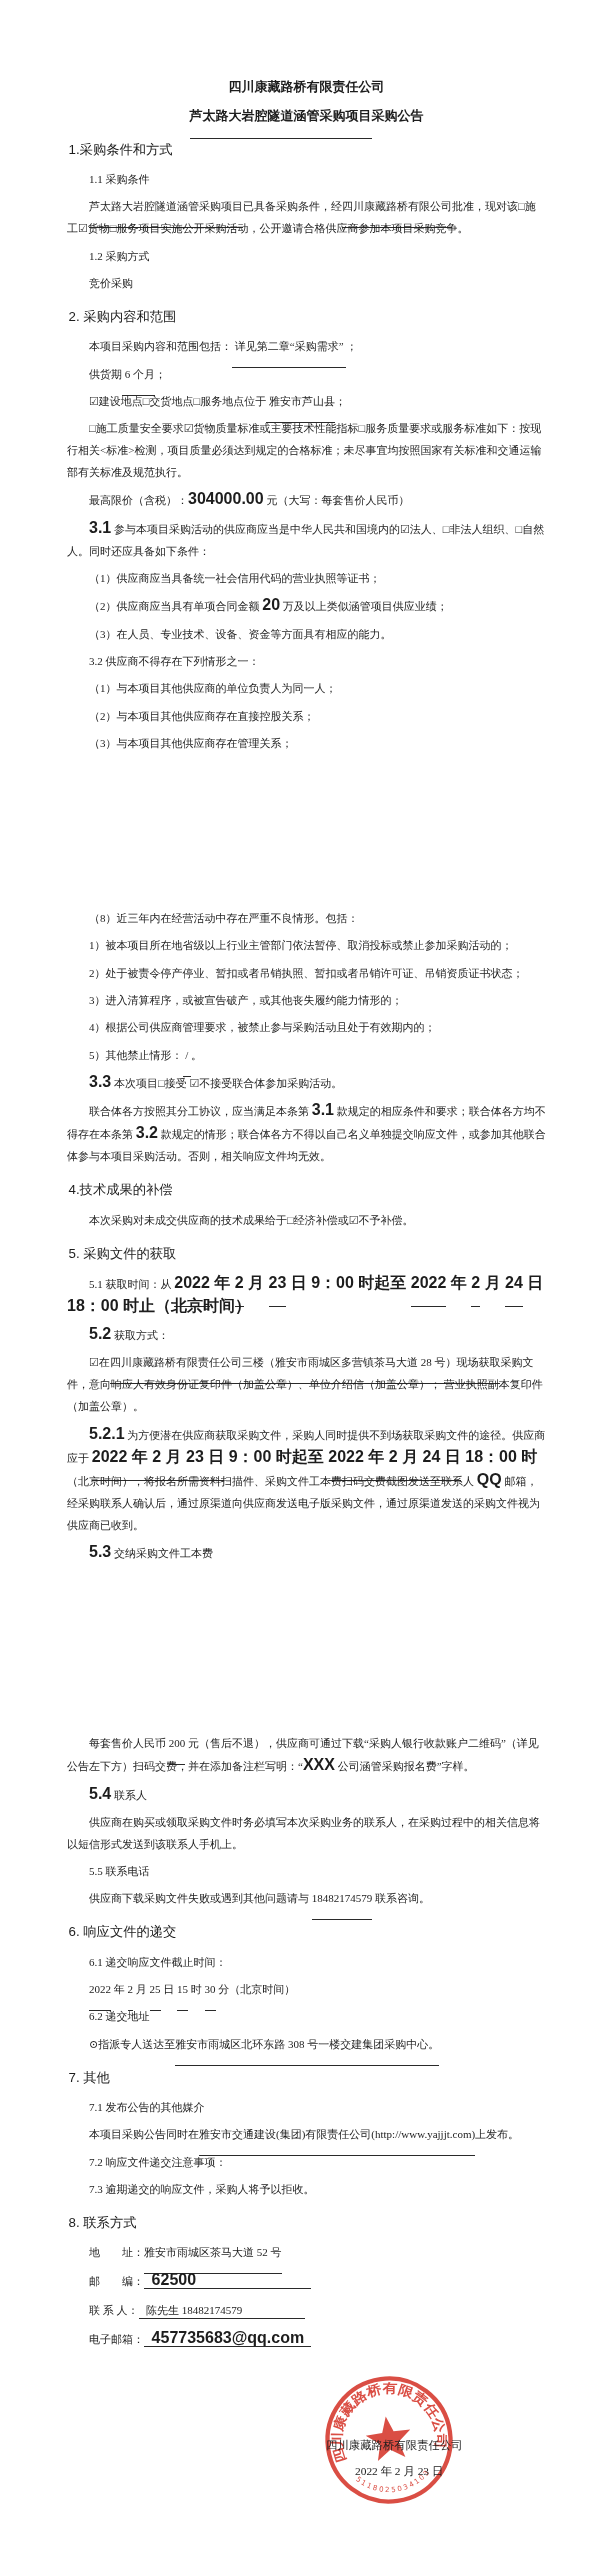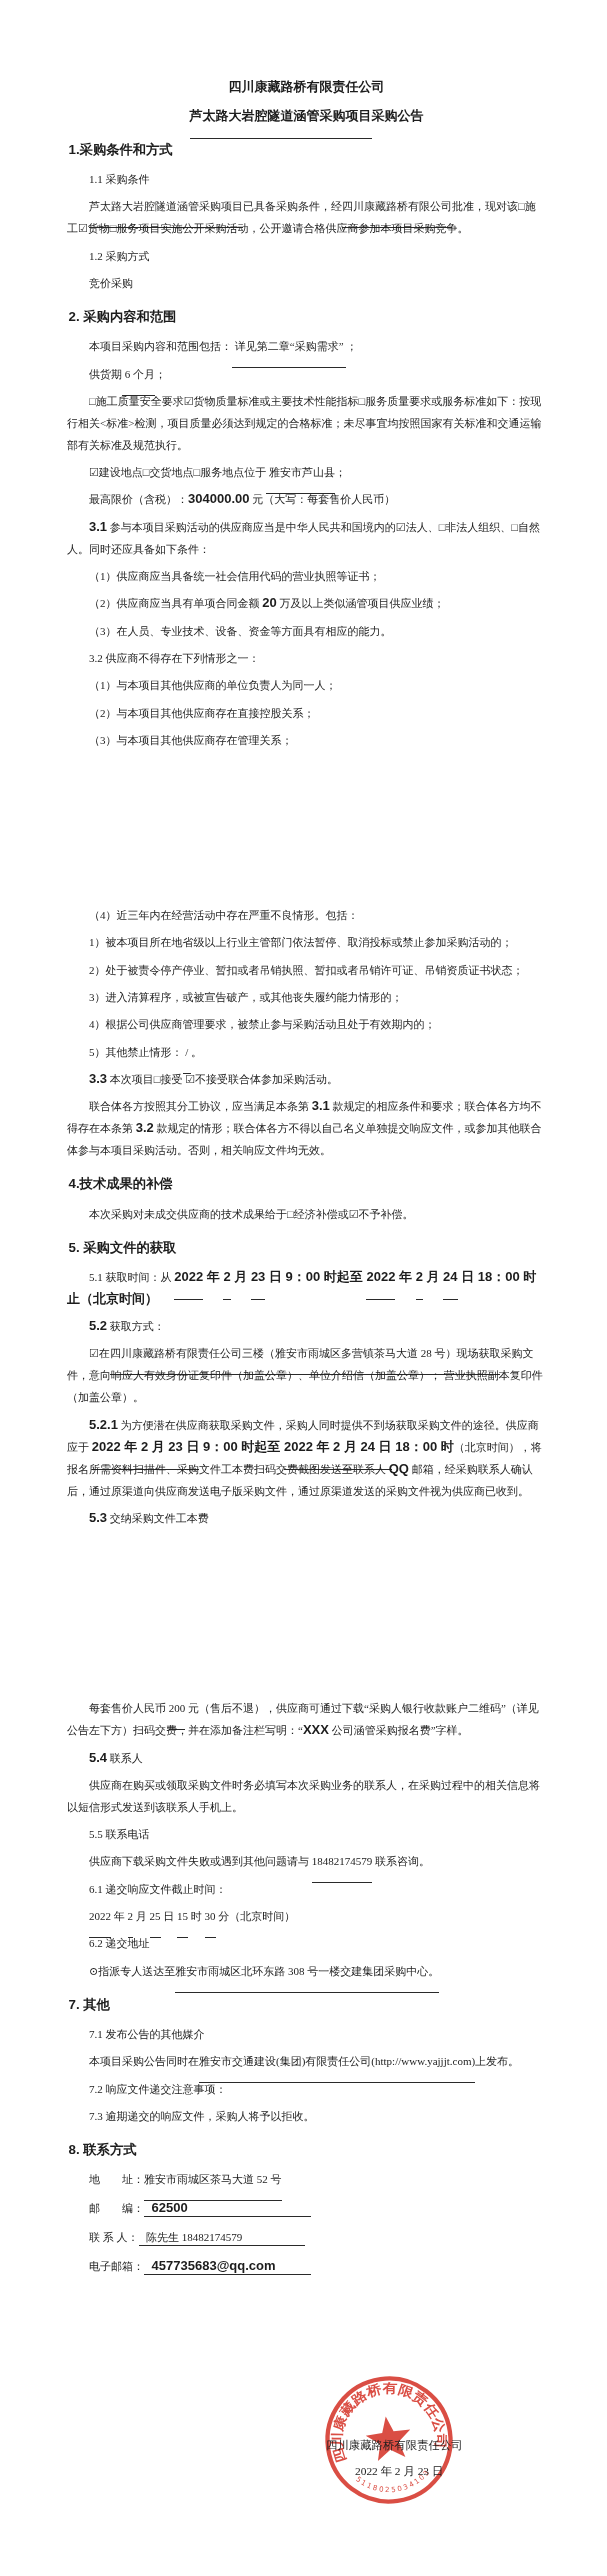--- a/index.html
+++ b/index.html
@@ -7,26 +7,26 @@
     width:607px;height:2576px;background:#ffffff;position:relative;overflow:hidden;
     font-family:"Liberation Serif","DejaVu Serif",serif;color:#1d1d1d;
   }
   #doc{padding:76px 61px 0 67px;}
   .para{font-size:11px;line-height:22px;margin:0 0 5.3px 0;text-indent:2em;}
   .title{
     text-align:center;text-indent:0;font-family:"Liberation Sans","DejaVu Sans",sans-serif;
     font-weight:700;font-size:13px;margin:0 0 6.8px 0;
   }
   .h{
-    font-family:"Liberation Sans","DejaVu Sans",sans-serif;font-weight:700;font-size:13.3px;
+    font-family:"Liberation Sans","DejaVu Sans",sans-serif;font-weight:400;font-size:13.3px;
     text-indent:0;padding-left:1.5px;margin:13px 0 8.3px 0;line-height:20px;
   }
   .sub{}
   .form{margin-bottom:6.8px;}
-  .b{font-family:"Liberation Sans","DejaVu Sans",sans-serif;font-weight:700;font-size:13px;}
+  .b{font-family:"Liberation Sans","DejaVu Sans",sans-serif;font-weight:700;font-size:16px;}
   .u{border-bottom:0.8px solid #2a2a2a;padding-bottom:15px;}
   .fill{
     display:inline-block;text-indent:0;border-bottom:0.8px solid #2a2a2a;
     min-width:156px;padding:0 3px 0 7.6px;line-height:16px;
   }
   .gap{width:100%;}
   .sig{position:absolute;font-size:11.4px;z-index:3;white-space:nowrap;}
   #sig-company{left:326px;top:2438px;}
   #sig-date{left:355px;top:2464px;}
   #stamp{position:absolute;left:322px;top:2373px;width:134px;height:134px;opacity:.88;z-index:2;}
@@ -38,33 +38,33 @@
     <div class="para title"><span>四川康藏路桥有限责任公司</span></div>
     <div class="para title"><span class="u">芦太路大岩腔隧道涵管采购项目</span><span>采购公告</span></div>
     <div class="para h"><span>1.采购条件和方式</span></div>
     <div class="para sub"><span>1.1 采购条件</span></div>
     <div class="para body"><span class="u">芦太路大岩腔隧道涵管采购项目</span><span>已具备采购条件，经</span><span class="u">四川康藏路桥有限公司</span><span>批准，现对该□施工☑货物□服务项目实施公开采购活动，公开邀请合格供应商参加本项目采购竞争。</span></div>
     <div class="para sub"><span>1.2 采购方式</span></div>
     <div class="para body"><span>竞价采购</span></div>
     <div class="para h"><span>2. 采购内容和范围</span></div>
     <div class="para body"><span>本项目采购内容和范围包括：</span><span class="u"> 详见第二章“采购需求” </span><span>；</span></div>
     <div class="para body"><span>供货期</span><span class="u"> 6 个月</span><span>；</span></div>
+    <div class="para body"><span>☑建设地点□交货地点□服务地点位于</span><span class="u"> 雅安市芦山县</span><span>；</span></div>
     <div class="para body"><span>□施工质量安全要求☑货物质量标准或主要技术性能指标□服务质量要求或服务标准如下：按现行相关&lt;标准&gt;检测，项目质量必须达到规定的合格标准；未尽事宜均按照国家有关标准和交通运输部有关标准及规范执行。</span></div>
-    <div class="para body"><span>☑建设地点□交货地点□服务地点位于</span><span class="u"> 雅安市芦山县</span><span>；</span></div>
     <div class="para body"><span>最高限价（含税）：</span><span class="b">304000.00</span><span> 元（大写：每套售价人民币）</span></div>
     <div class="para body"><span class="b">3.1</span><span> 参与本项目采购活动的供应商应当是中华人民共和国境内的☑法人、□非法人组织、□自然人。同时还应具备如下条件：</span></div>
     <div class="para body"><span>（1）供应商应当具备统一社会信用代码的营业执照等证书；</span></div>
     <div class="para body"><span>（2）供应商应当具有单项合同金额 </span><span class="b">20</span><span> 万及以上类似涵管项目供应业绩；</span></div>
     <div class="para body"><span>（3）在人员、专业技术、设备、资金等方面具有相应的能力。</span></div>
     <div class="para sub"><span>3.2 供应商不得存在下列情形之一：</span></div>
     <div class="para body"><span>（1）与本项目其他供应商的单位负责人为同一人；</span></div>
     <div class="para body"><span>（2）与本项目其他供应商存在直接控股关系；</span></div>
     <div class="para body"><span>（3）与本项目其他供应商存在管理关系；</span></div>
     <div class="gap" style="height: 148px;"></div>
-    <div class="para body"><span>（4）近三年内在经营活动中存在严重不良情形。包括：</span></div>
+    <div class="para body"><span>（8）近三年内在经营活动中存在严重不良情形。包括：</span></div>
     <div class="para body"><span>1）被本项目所在地省级以上行业主管部门依法暂停、取消投标或禁止参加采购活动的；</span></div>
     <div class="para body"><span>2）处于被责令停产停业、暂扣或者吊销执照、暂扣或者吊销许可证、吊销资质证书状态；</span></div>
     <div class="para body"><span>3）进入清算程序，或被宣告破产，或其他丧失履约能力情形的；</span></div>
     <div class="para body"><span>4）根据公司供应商管理要求，被禁止参与采购活动且处于有效期内的；</span></div>
     <div class="para body"><span>5）其他禁止情形：</span><span class="u"> / </span><span>。</span></div>
     <div class="para body"><span class="b">3.3</span><span> 本次项目□接受 ☑不接受联合体参加采购活动。</span></div>
     <div class="para body"><span>联合体各方按照其分工协议，应当满足本条第 </span><span class="b">3.1</span><span> 款规定的相应条件和要求；联合体各方均不得存在本条第 </span><span class="b">3.2</span><span> 款规定的情形；联合体各方不得以自己名义单独提交响应文件，或参加其他联合体参与本项目采购活动。否则，相关响应文件均无效。</span></div>
     <div class="para h"><span>4.技术成果的补偿</span></div>
     <div class="para body"><span>本次采购对未成交供应商的技术成果给于□经济补偿或☑不予补偿。</span></div>
     <div class="para h"><span>5. 采购文件的获取</span></div>
@@ -72,20 +72,21 @@
     <div class="para sub"><span class="b">5.2</span><span> 获取方式：</span></div>
     <div class="para body"><span>☑在</span><span class="u">四川康藏路桥有限责任公司三楼（雅安市雨城区多营镇茶马大道 28 号）现场获取</span><span>采购文件，意向响应人有效身份证复印件（加盖公章）、单位介绍信（加盖公章）； 营业执照副本复印件（加盖公章）。</span></div>
     <div class="para body"><span class="b">5.2.1</span><span> 为方便潜在供应商获取采购文件，采购人同时提供不到场获取采购文件的途径。供应商应于 </span><span class="u b">2022 年 2 月 23 日</span><span class="b"> 9：00 时起至 </span><span class="u b">2022 年 2 月 24 日</span><span class="b"> 18：00 时</span><span>（北京时间），将报名所需资料扫描件、采购文件工本费扫码交费截图发送至联系人 </span><span class="b">QQ</span><span> 邮箱，经采购联系人确认后，通过原渠道向供应商发送电子版采购文件，通过原渠道发送的采购文件视为供应商已收到。</span></div>
     <div class="para sub"><span class="b">5.3</span><span> 交纳采购文件工本费</span></div>
     <div class="gap" style="height: 163px;"></div>
     <div class="para body"><span>每套售价人民币 </span><span class="u">200</span><span> 元（售后不退），供应商可通过下载“采购人银行收款账户二维码”（详见公告左下方）扫码交费，并在添加备注栏写明：“</span><span class="b">XXX</span><span> 公司涵管采购报名费”字样。</span></div>
     <div class="para sub"><span class="b">5.4</span><span> 联系人</span></div>
     <div class="para body"><span>供应商在购买或领取采购文件时务必填写本次采购业务的联系人，在采购过程中的相关信息将以短信形式发送到该联系人手机上。</span></div>
     <div class="para sub"><span>5.5 联系电话</span></div>
     <div class="para body"><span>供应商下载采购文件失败或遇到其他问题请与 </span><span class="u">18482174579</span><span> 联系咨询。</span></div>
+    <div class="para h"><span>6. 响应文件的递交</span></div>
     <div class="para sub"><span>6.1 递交响应文件截止时间：</span></div>
     <div class="para body"><span class="u">2022</span><span> 年 </span><span class="u">2</span><span> 月 </span><span class="u">25</span><span> 日 </span><span class="u">15</span><span> 时 </span><span class="u">30</span><span> 分（北京时间）</span></div>
     <div class="para sub"><span>6.2 递交地址</span></div>
     <div class="para body"><span>⊙指派专人送达至</span><span class="u">雅安市雨城区北环东路 308 号一楼交建集团采购中心。</span></div>
     <div class="para h"><span>7. 其他</span></div>
     <div class="para sub"><span>7.1 发布公告的其他媒介</span></div>
     <div class="para body"><span>本项目采购公告同时在</span><span class="u">雅安市交通建设(集团)有限责任公司(http://www.yajjjt.com)</span><span>上发布。</span></div>
     <div class="para sub"><span>7.2 响应文件递交注意事项：</span></div>
     <div class="para body"><span>7.3 逾期递交的响应文件，采购人将予以拒收。</span></div>
     <div class="para h"><span>8. 联系方式</span></div>

